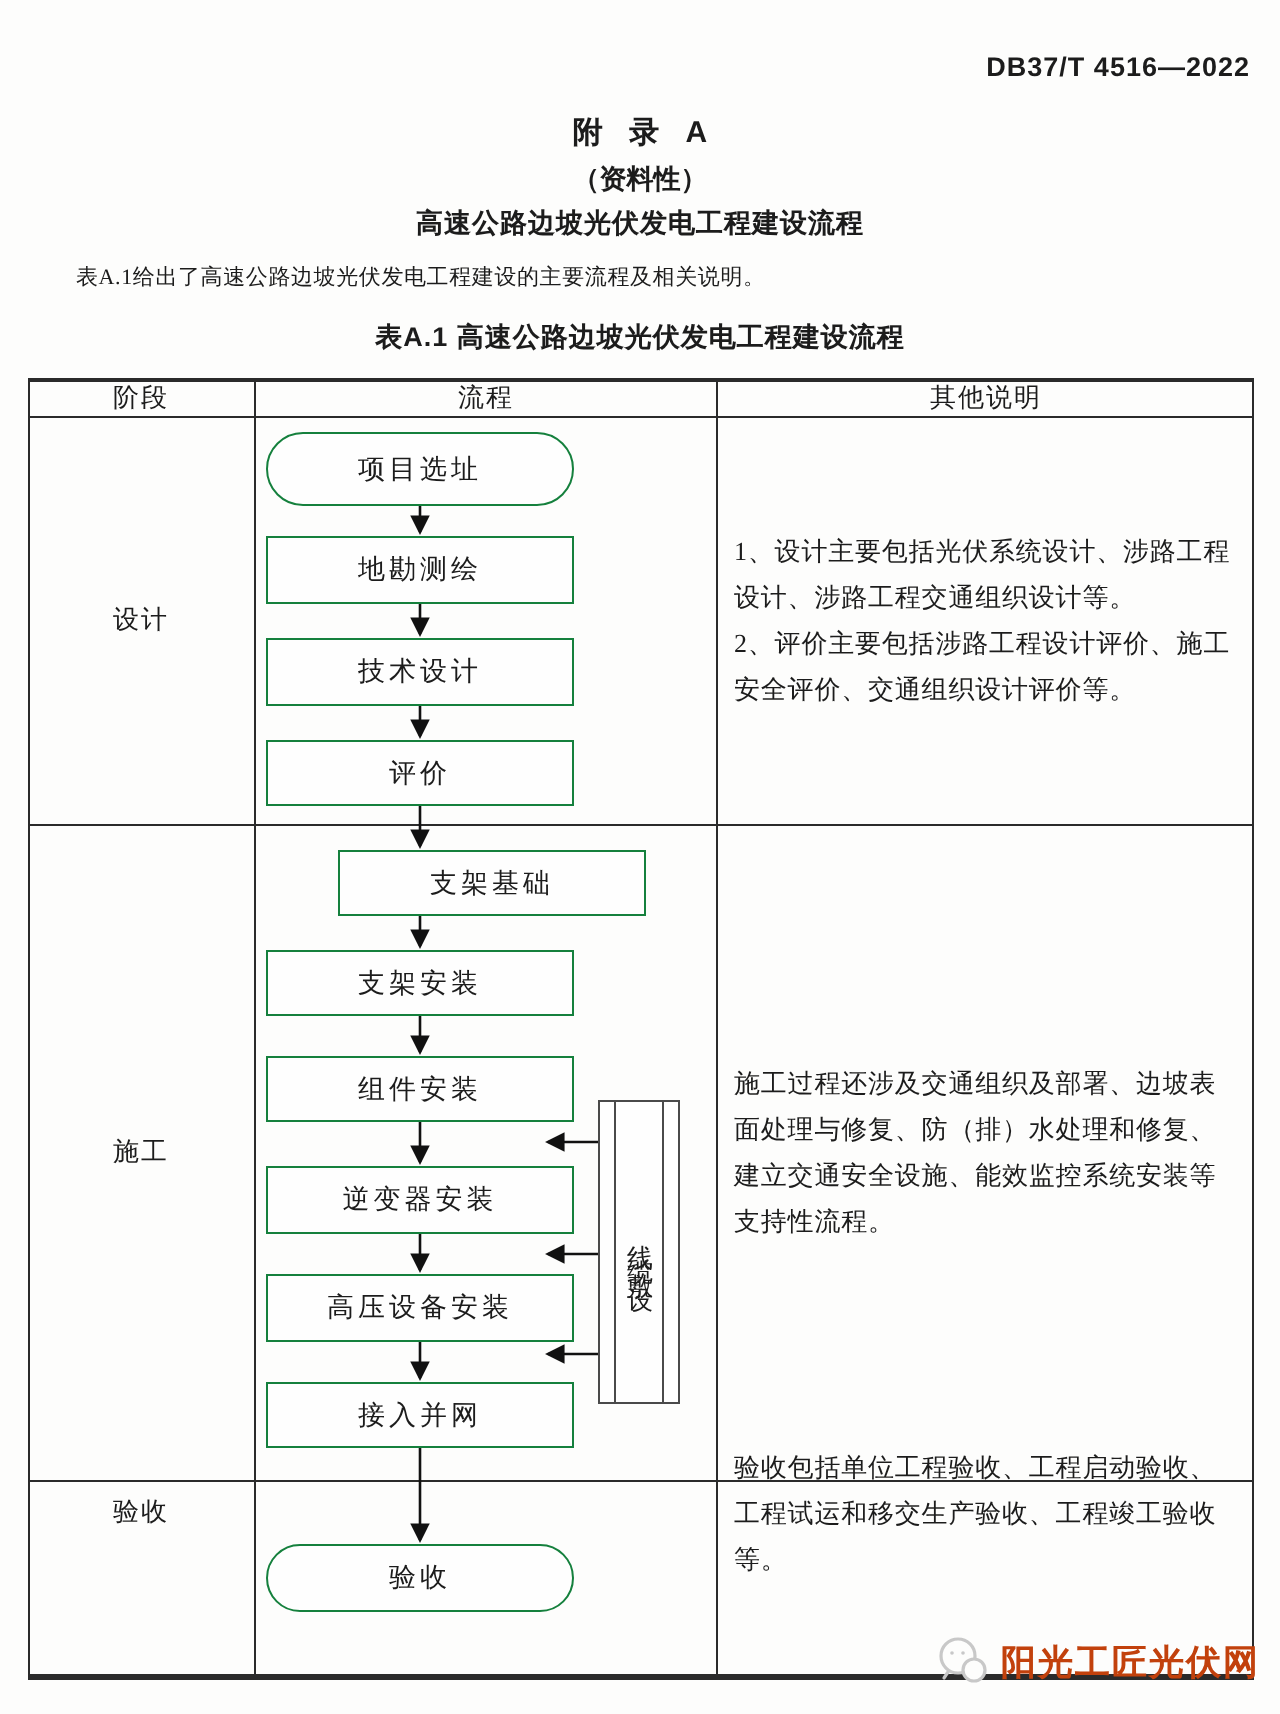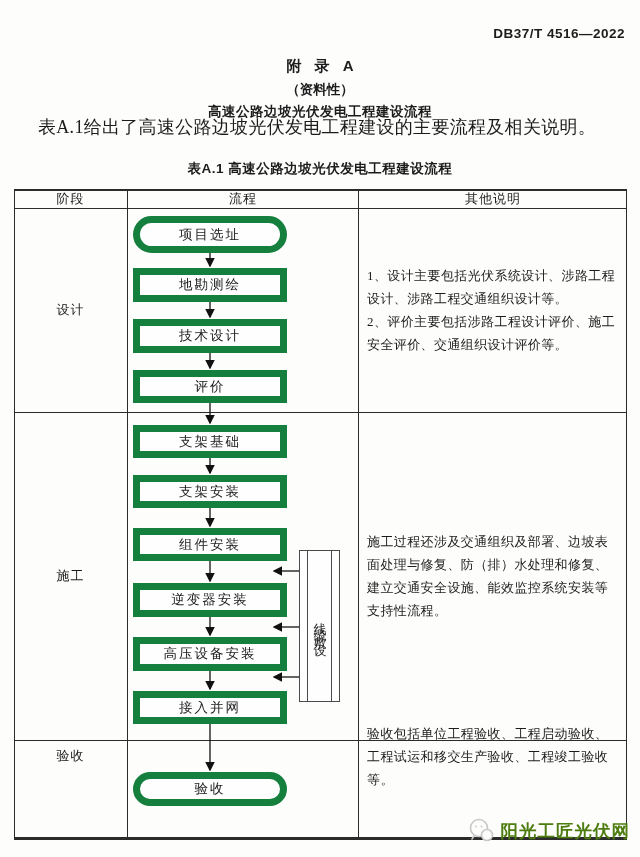--- a/index.html
+++ b/index.html
@@ -9,21 +9,21 @@
     font-family:"Liberation Serif","DejaVu Serif",serif;
   }
   .abs { position:absolute; }
   .centered { left:0; right:0; text-align:center; }
   .hd { font-family:"Liberation Sans","DejaVu Sans",sans-serif; font-weight:bold; }
 
   .doc-number { top:26px; right:15px; font-size:13.5px; letter-spacing:.5px;margin-left:39px; }
   .appendix-title { top:57px; font-size:15px; word-spacing:9px; }
   .appendix-subtitle { top:81px; font-size:13.5px; }
   .appendix-heading { top:103px; font-size:13.5px; letter-spacing:.5px; }
-  .intro { top:115px; left:38px; font-size:18px; letter-spacing:.3px; }
+  .intro { top:131px; left:38px; font-size:11px; letter-spacing:.3px; }
   .table-caption { top:160px; font-size:13.5px; letter-spacing:.5px; }
 
   
   .t-outer { left:14px; top:189px; width:613px; height:651px; box-sizing:border-box;
              border:1.5px solid #2b2b2b; border-top-width:2px; border-bottom-width:3.5px; }
   .vline { width:1px; background:#2b2b2b; top:189px; height:651px; }
   .v1 { left:127px; } .v2 { left:358px; }
   .hline { left:14px; width:613px; height:1px; background:#2b2b2b; }
   .hh { top:208px; } .hr1 { top:412px; } .hr2 { top:740px; }
 
@@ -33,49 +33,49 @@
   .c-col3 { left:359px; width:268px; box-sizing:border-box; }
   .c-hdr { top:189px; height:19px; }
   .c-r1 { top:209px; height:202px; }
   .c-r2 { top:413px; height:326px; }
   .c-r3 { top:707px; height:98px; }
   .notes { justify-content:flex-start; text-align:left; padding:0 10px 0 8px;
            font-size:13px; line-height:23px; letter-spacing:.4px; white-space:pre-line; }
 
   
   .fnode { position:absolute; left:133px; width:154px; box-sizing:border-box;
-           border:7px solid #15803d; background:#fefefe; z-index:3;
+           border:1px solid #15803d; background:#fefefe; z-index:3;
            display:flex; align-items:center; justify-content:center;
            font-size:13.5px; letter-spacing:2px; }
   .stadium { border-radius:19px; }
   .n0 { top:216px; height:37px; }
   .n1 { top:268px; height:34px; }
   .n2 { top:319px; height:34px; }
   .n3 { top:370px; height:33px; }
-  .n4 { top:425px; height:33px; }
+  .n4 { top:425px; height:33px;margin-left:36px; }
   .n5 { top:475px; height:33px; }
   .n6 { top:528px; height:33px; }
   .n7 { top:583px; height:34px; }
   .n8 { top:637px; height:34px; }
   .n9 { top:691px; height:33px; }
   .n10 { top:772px; height:34px; }
 
   .cable-box { position:absolute; left:299px; top:550px; width:41px; height:152px;
                box-sizing:border-box; border:1px solid #4a4a4a; background:#fefefe; z-index:3;
                display:flex; align-items:center; justify-content:center; }
   .cable-box::before, .cable-box::after { content:""; position:absolute; top:0; bottom:0;
                width:1px; background:#4a4a4a; }
   .cable-box::before { left:7px; } .cable-box::after { right:7px; }
   .cable-label { writing-mode:vertical-rl; text-orientation:upright; font-size:13px;
                letter-spacing:7px; }
 
   .arrows { left:0; top:0; z-index:2; pointer-events:none; }
 
   .watermark { right:10px; top:817px; z-index:5; display:flex; align-items:center; gap:5px;
-               color:#4d7c0f; font-family:"Liberation Sans","DejaVu Sans",sans-serif;
+               color:#c2410c; font-family:"Liberation Sans","DejaVu Sans",sans-serif;
                font-weight:bold; font-size:17.5px; letter-spacing:1px; }
 </style>
 </head>
 <body>
 
 <div class="page">
 
   <div class="abs doc-number hd">DB37/T 4516—2022</div>
   <div class="abs centered appendix-title hd">附 录 A</div>
   <div class="abs centered appendix-subtitle hd">（资料性）</div>

